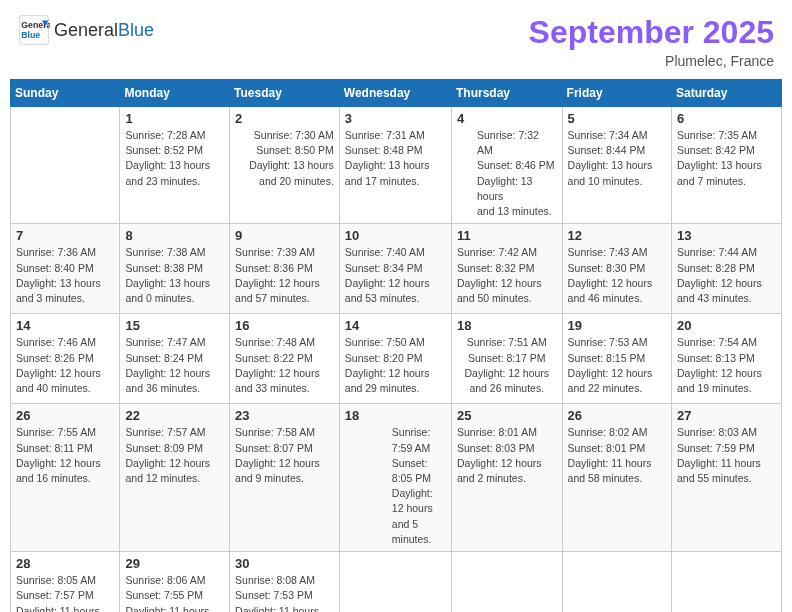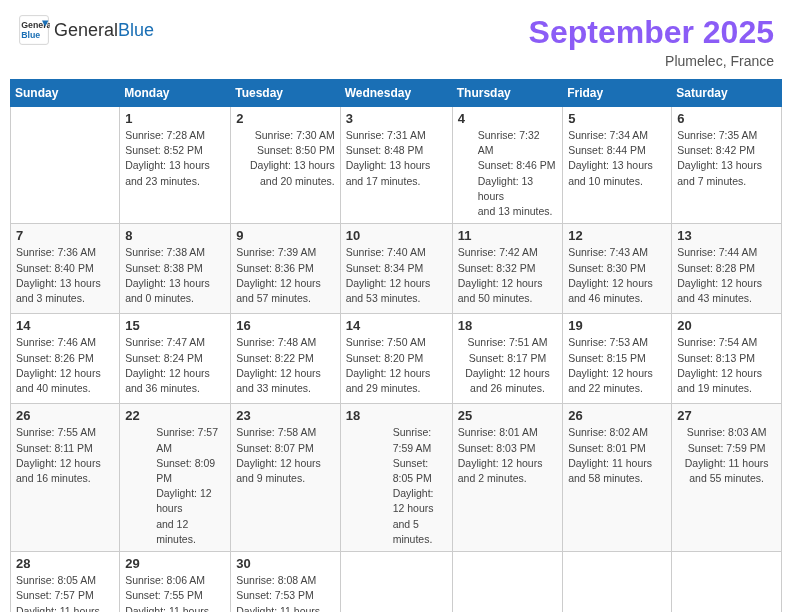--- a/index.html
+++ b/index.html
@@ -268,21 +268,21 @@
       <tr>
         <td>
           <div class="day-number">26</div>
           <div class="day-info" style="white-space: pre-line;">Sunrise: 7:55 AM
 Sunset: 8:11 PM
 Daylight: 12 hours
 and 16 minutes.</div>
         </td>
         <td>
           <div class="day-number">22</div>
-          <div class="day-info" style="white-space: pre-line; margin-left: 31px;">Sunrise: 7:57 AM
+          <div class="day-info" style="white-space: pre-line;">Sunrise: 7:57 AM
 Sunset: 8:09 PM
 Daylight: 12 hours
 and 12 minutes.</div>
         </td>
         <td>
           <div class="day-number">23</div>
           <div class="day-info" style="white-space: pre-line;">Sunrise: 7:58 AM
 Sunset: 8:07 PM
 Daylight: 12 hours
 and 9 minutes.</div>
@@ -303,21 +303,21 @@
         </td>
         <td>
           <div class="day-number">26</div>
           <div class="day-info" style="white-space: pre-line;">Sunrise: 8:02 AM
 Sunset: 8:01 PM
 Daylight: 11 hours
 and 58 minutes.</div>
         </td>
         <td>
           <div class="day-number">27</div>
-          <div class="day-info" style="white-space: pre-line; text-align: center;">Sunrise: 8:03 AM
+          <div class="day-info" style="white-space: pre-line;">Sunrise: 8:03 AM
 Sunset: 7:59 PM
 Daylight: 11 hours
 and 55 minutes.</div>
         </td>
       </tr>
       <tr>
         <td>
           <div class="day-number">28</div>
           <div class="day-info" style="white-space: pre-line;">Sunrise: 8:05 AM
 Sunset: 7:57 PM

